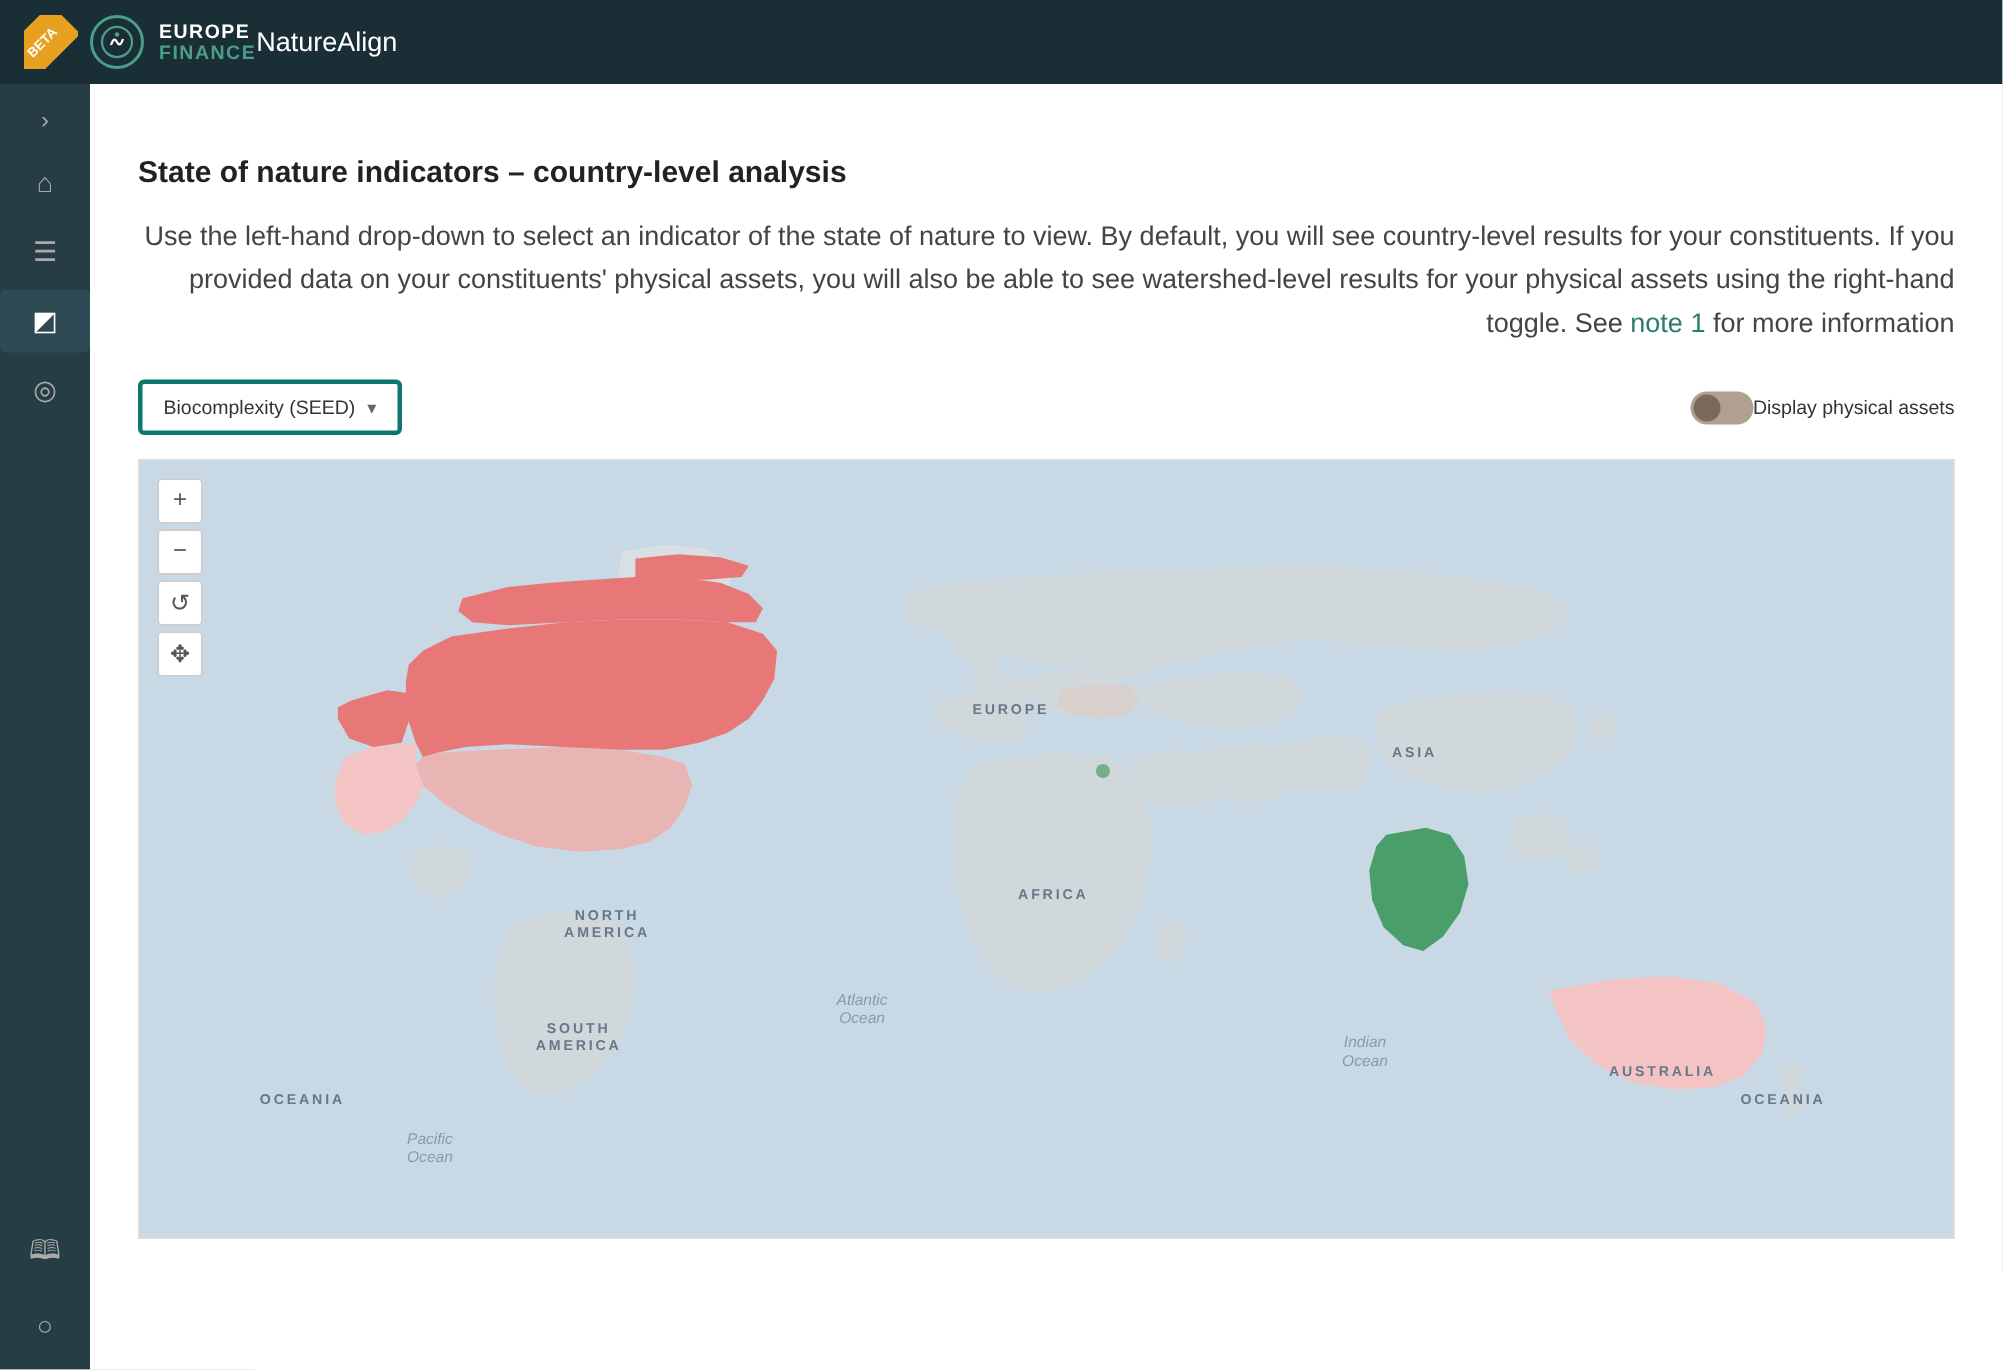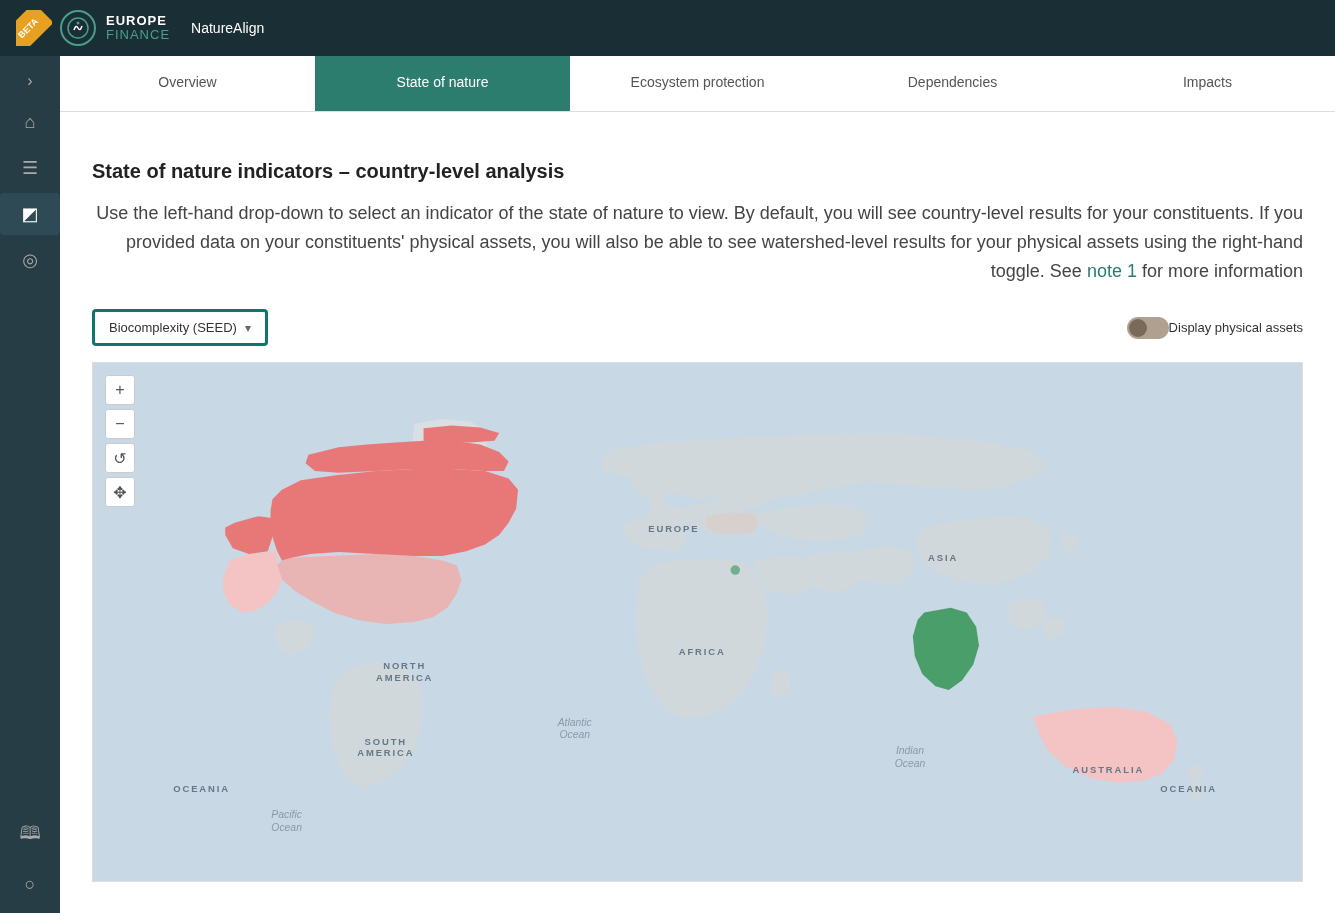--- a/index.html
+++ b/index.html
@@ -60,27 +60,27 @@
     }
     .logo-nature {
       color: white;
       font-size: 13px;
       font-weight: bold;
       letter-spacing: 1px;
     }
     .logo-finance {
       color: #4a9e8a;
       font-size: 13px;
-      font-weight: normal;
+      font-weight: bold;
       letter-spacing: 1px;
     }
     .app-name {
       color: white;
-      font-size: 14px;
-      margin-left: 21px;
+      font-size: 18px;
+      margin-left: 0;
       text-align: center;
     }
 
     
     .layout {
       display: flex;
       height: calc(100vh - 56px);
     }
 
     
@@ -309,37 +309,20 @@
     <div class="sidebar-item sidebar-bottom" style="margin-top:auto;">
       <span>🕮</span>
     </div>
     <div class="sidebar-item">
       <span>○</span>
     </div>
   </div>
 
   <div class="main-content">
 
-    <div class="tabs">
-      <div class="tab">
-        <span>Overview</span>
-      </div>
-      <div class="tab active">
-        <span>State of nature</span>
-      </div>
-      <div class="tab">
-        <span>Ecosystem protection</span>
-      </div>
-      <div class="tab">
-        <span>Dependencies</span>
-      </div>
-      <div class="tab">
-        <span>Impacts</span>
-      </div>
-    </div>
 
     <div class="page-body">
       <div class="page-title">State of nature indicators – country-level analysis</div>
       <div class="description">
         <span>Use the left-hand drop-down to select an indicator of the state of nature to view. By default, you will see country-level results for your constituents. If you provided data on your constituents' physical assets, you will also be able to see watershed-level results for your physical assets using the right-hand toggle. See </span><a class="note-link" href="#">note 1</a><span> for more information</span>
       </div>
 
       <div class="controls-row">
         <button class="dropdown-btn">
           <span>Biocomplexity (SEED)</span>

